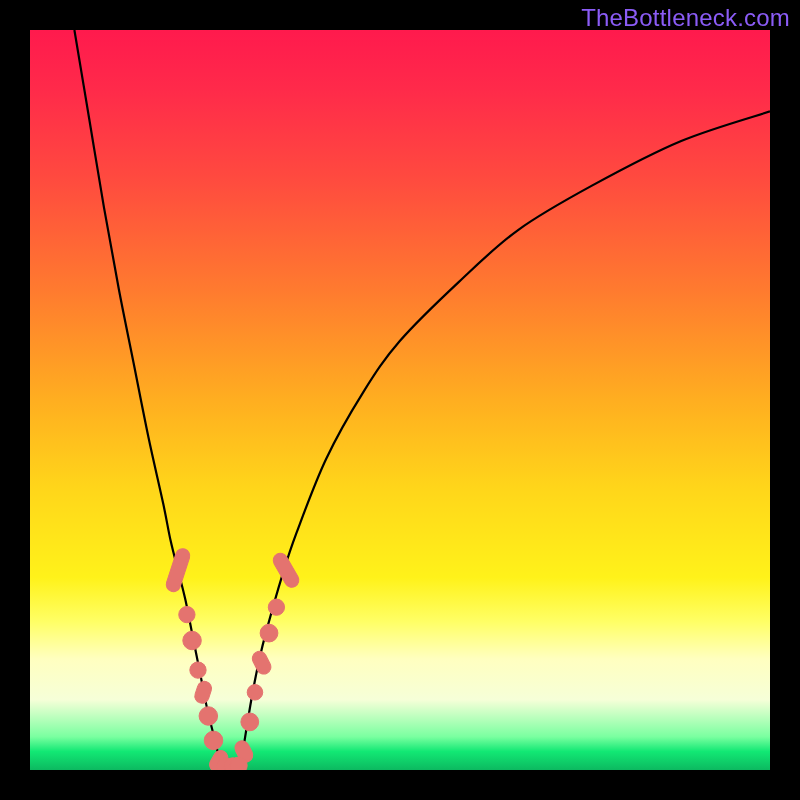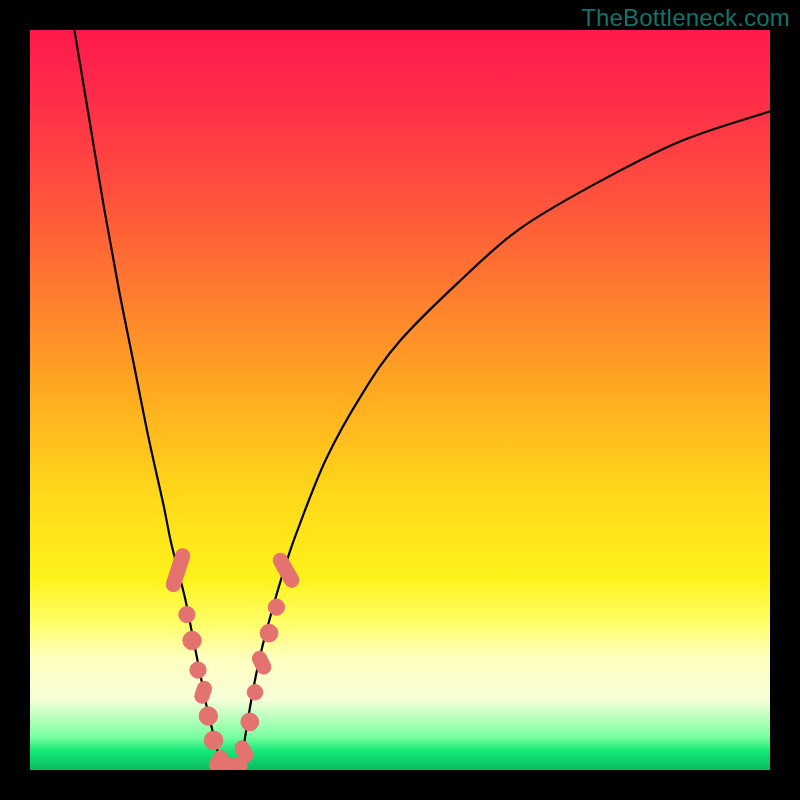--- a/index.html
+++ b/index.html
@@ -23,21 +23,21 @@
     position: absolute;
     left: 0;
     top: 0;
     width: 100%;
     height: 100%;
   }
   .watermark {
     position: absolute;
     top: 4px;
     right: 10px;
-    color: #0f766e;
+    color: #8b5cf6;
     font-size: 24px;
     font-weight: 500;
     letter-spacing: 0.2px;
     z-index: 20;
   }
   svg.curves {
     position: absolute;
     left: 0;
     top: 0;
     width: 100%;

